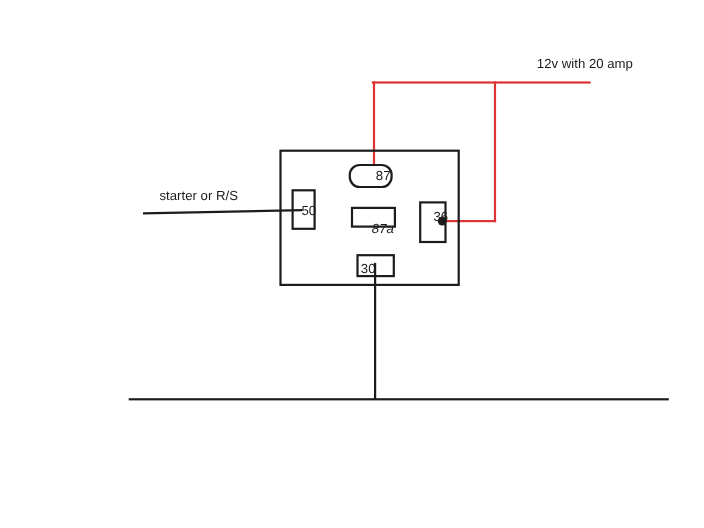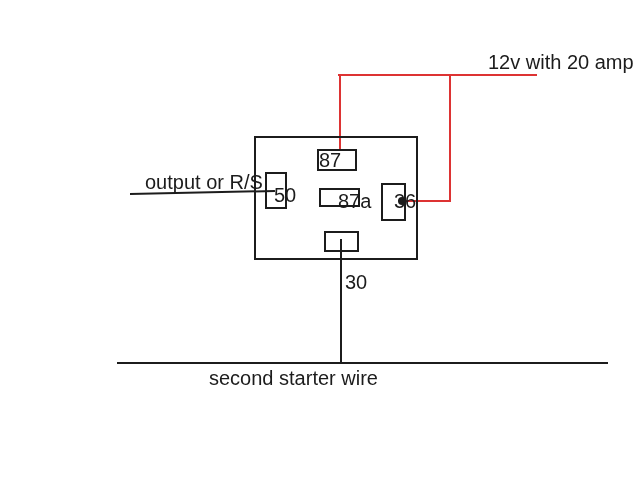--- a/index.html
+++ b/index.html
@@ -22,28 +22,29 @@
   .wire.red   { background: #dd3333; }
   .box {
     position: absolute;
     box-sizing: border-box;
     border: 2px solid #1c1c1c;
     background: transparent;
   }
   .lbl {
     position: absolute;
     color: #1c1c1c;
-    font-size: 20px;
+    font-size: 12px;
     line-height: 1;
     white-space: nowrap;
   }
   .pin-centered {
     display: flex;
     align-items: center;
-    justify-content: flex-start;
+    justify-content: flex-end;
+    border-radius: 10px;
   }
   .dot {
     position: absolute;
     width: 8px;
     height: 8px;
     border-radius: 50%;
     background: #1c1c1c;
   }
   .tilt {
     transform: rotate(-1.2deg);
@@ -69,21 +70,20 @@
 
   <div class="box pin-centered" style="left:317px; top:149px; width:40px; height:22px;">
     <span class="lbl" style="position:static;">87</span>
   </div>
   <div class="box" style="left:265px; top:172px; width:22px; height:37px;"></div>
   <div class="box" style="left:319px; top:188px; width:41px; height:19px;"></div>
   <div class="box" style="left:381px; top:183px; width:25px; height:38px;"></div>
   <div class="box" style="left:324px; top:231px; width:35px; height:21px;"></div>
 
   <span class="lbl" style="left:274px; top:185px;">50</span>
-  <span class="lbl" style="left:338px; top:191px;">87a</span>
+  <span class="lbl" style="left:338px; top:202px;font-style:italic;">87a</span>
   <span class="lbl" style="left:394px; top:191px;">36</span>
-  <span class="lbl" style="left:345px; top:238px;margin-top:34px;">30</span>
+  <span class="lbl" style="left:328px; top:238px;">30</span>
 
   <span class="lbl" style="left:488px; top:52px;">12v with 20 amp</span>
-  <span class="lbl" style="left:145px; top:172px;">output or R/S</span>
-  <span class="lbl" style="left:209px; top:368px;">second starter wire</span>
+  <span class="lbl" style="left:145px; top:172px;">starter or R/S</span>
 
 </div>
 
 </body></html>

